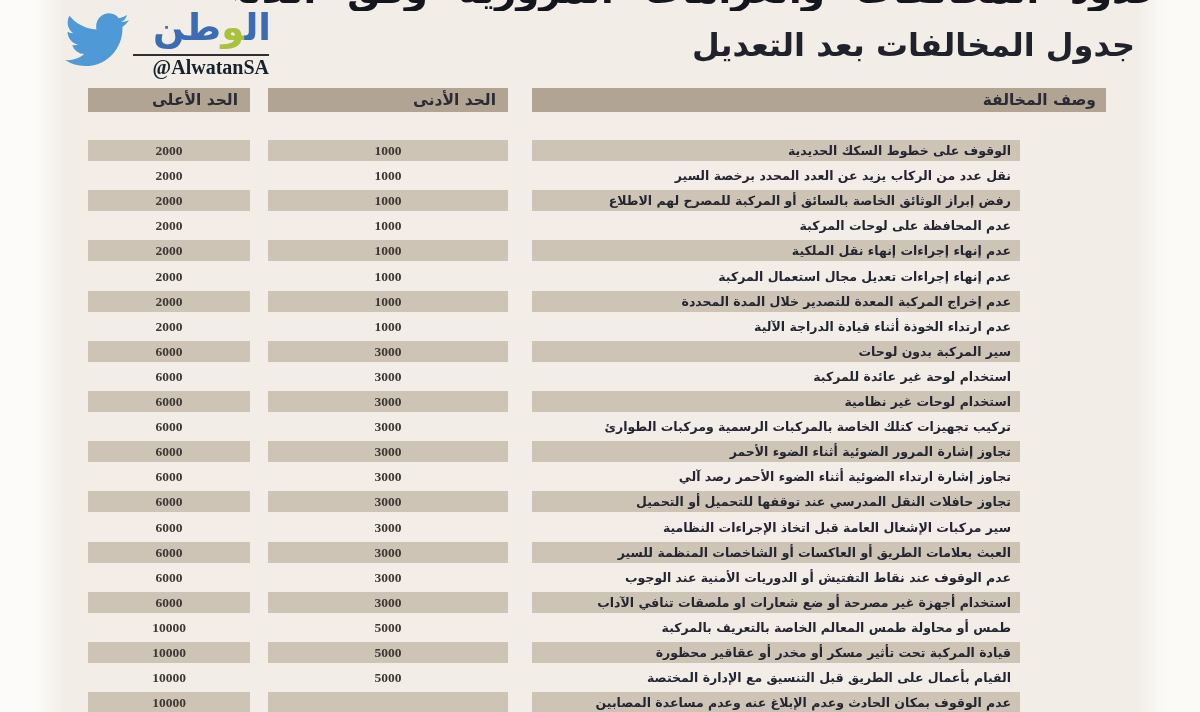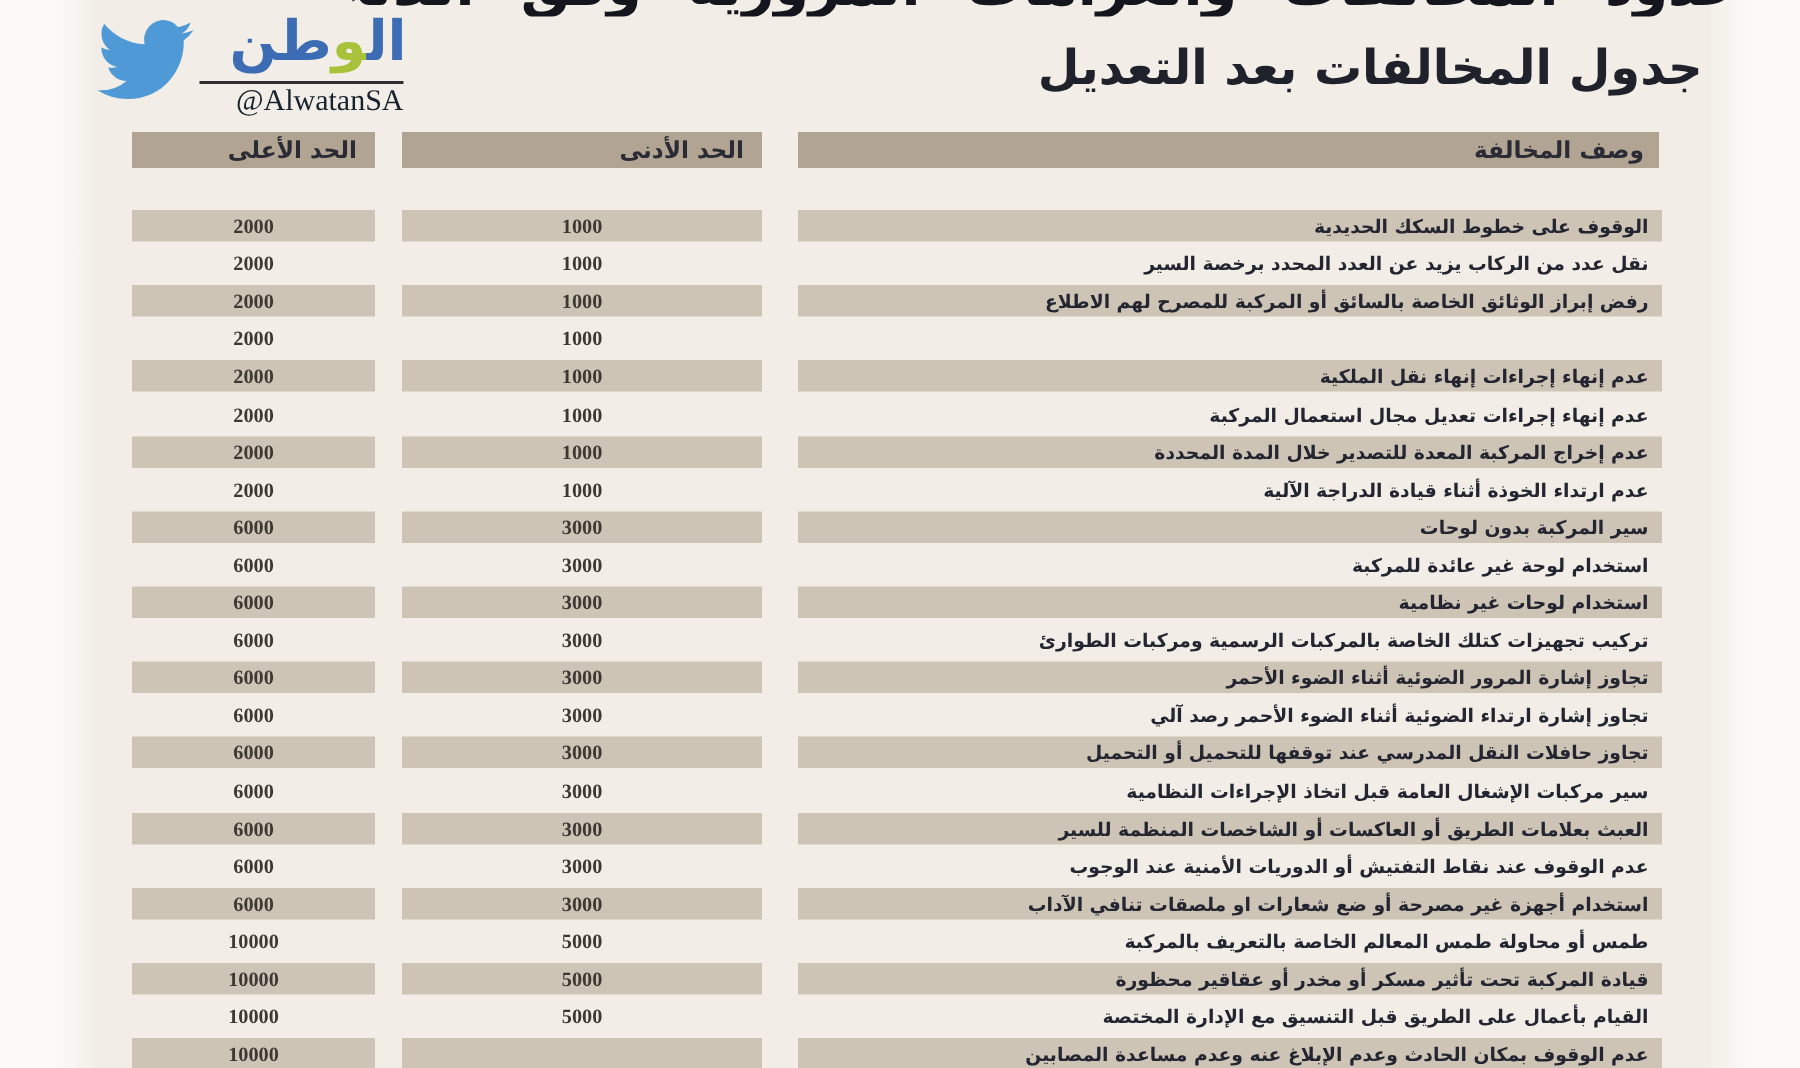--- a/index.html
+++ b/index.html
@@ -31,21 +31,21 @@
   .bird{position:absolute;left:0;top:2px;width:82px;height:64px;}
   .logo-ar{
     position:absolute;right:0;top:2px;direction:rtl;
     font-weight:bold;font-size:37px;line-height:40px;color:#3b6cb4;
     letter-spacing:-1px;
   }
   .logo-ar .green{color:#a9c23b;}
   .logo-line{position:absolute;right:2px;top:48px;width:136px;height:2px;background:#2f2f33;}
   .logo-handle{
     position:absolute;right:2px;top:50px;
-    font-family:"Liberation Serif",serif;font-weight:normal;font-size:20px;color:#16222e;
+    font-family:"Liberation Serif",serif;font-weight:bold;font-size:20px;color:#16222e;
   }
 
   
   .title{
     position:absolute;right:65px;top:26px;margin:0;direction:rtl;
     font-size:32px;font-weight:bold;color:#1f212b;letter-spacing:0;
   }
 
   
   .hdr,.cell{position:absolute;box-sizing:border-box;}
@@ -58,21 +58,21 @@
   .hdr-min{left:268px;width:240px;padding-left:48px;}
   .hdr-desc{left:532px;width:574px;padding-right:10px;}
 
   .row{position:absolute;left:0;width:1200px;height:21px;padding-left:28px;}
   .cell{height:21px;line-height:21px;color:#232530;}
   .row.shaded .cell{background:#cec4b6;}
   .cell.max{left:88px;width:162px;text-align:center;
     font-family:"Liberation Serif",serif;font-weight:bold;font-size:13.5px;color:#3d3833;}
   .cell.min{left:268px;width:240px;text-align:center;
     font-family:Liberation Serif, serif;font-weight:bold;font-size:13.5px;color:#3d3833;}
-  .cell.desc{left:532px;width:576px;direction:rtl;text-align:right;
+  .cell.desc{left:532px;width:488px;direction:rtl;text-align:right;
     padding-right:9px;font-weight:bold;font-size:12.5px;}
 </style>
 </head>
 <body>
 
 <div id="canvas">
 
   <div class="edge left"></div>
   <div class="edge right"></div>
 
@@ -110,20 +110,21 @@
 
   <div class="row shaded" style="top: 190.2px;">
     <div class="cell max">2000</div>
     <div class="cell min">1000</div>
     <div class="cell desc">رفض إبراز الوثائق الخاصة بالسائق أو المركبة للمصرح لهم الاطلاع</div>
   </div>
 
   <div class="row" style="top: 215.3px;">
     <div class="cell max">2000</div>
     <div class="cell min">1000</div>
+    <div class="cell desc">عدم المحافظة على لوحات المركبة</div>
   </div>
 
   <div class="row shaded" style="top: 240.4px;">
     <div class="cell max">2000</div>
     <div class="cell min">1000</div>
     <div class="cell desc">عدم إنهاء إجراءات إنهاء نقل الملكية</div>
   </div>
 
   <div class="row" style="top: 265.5px;">
     <div class="cell max">2000</div>

